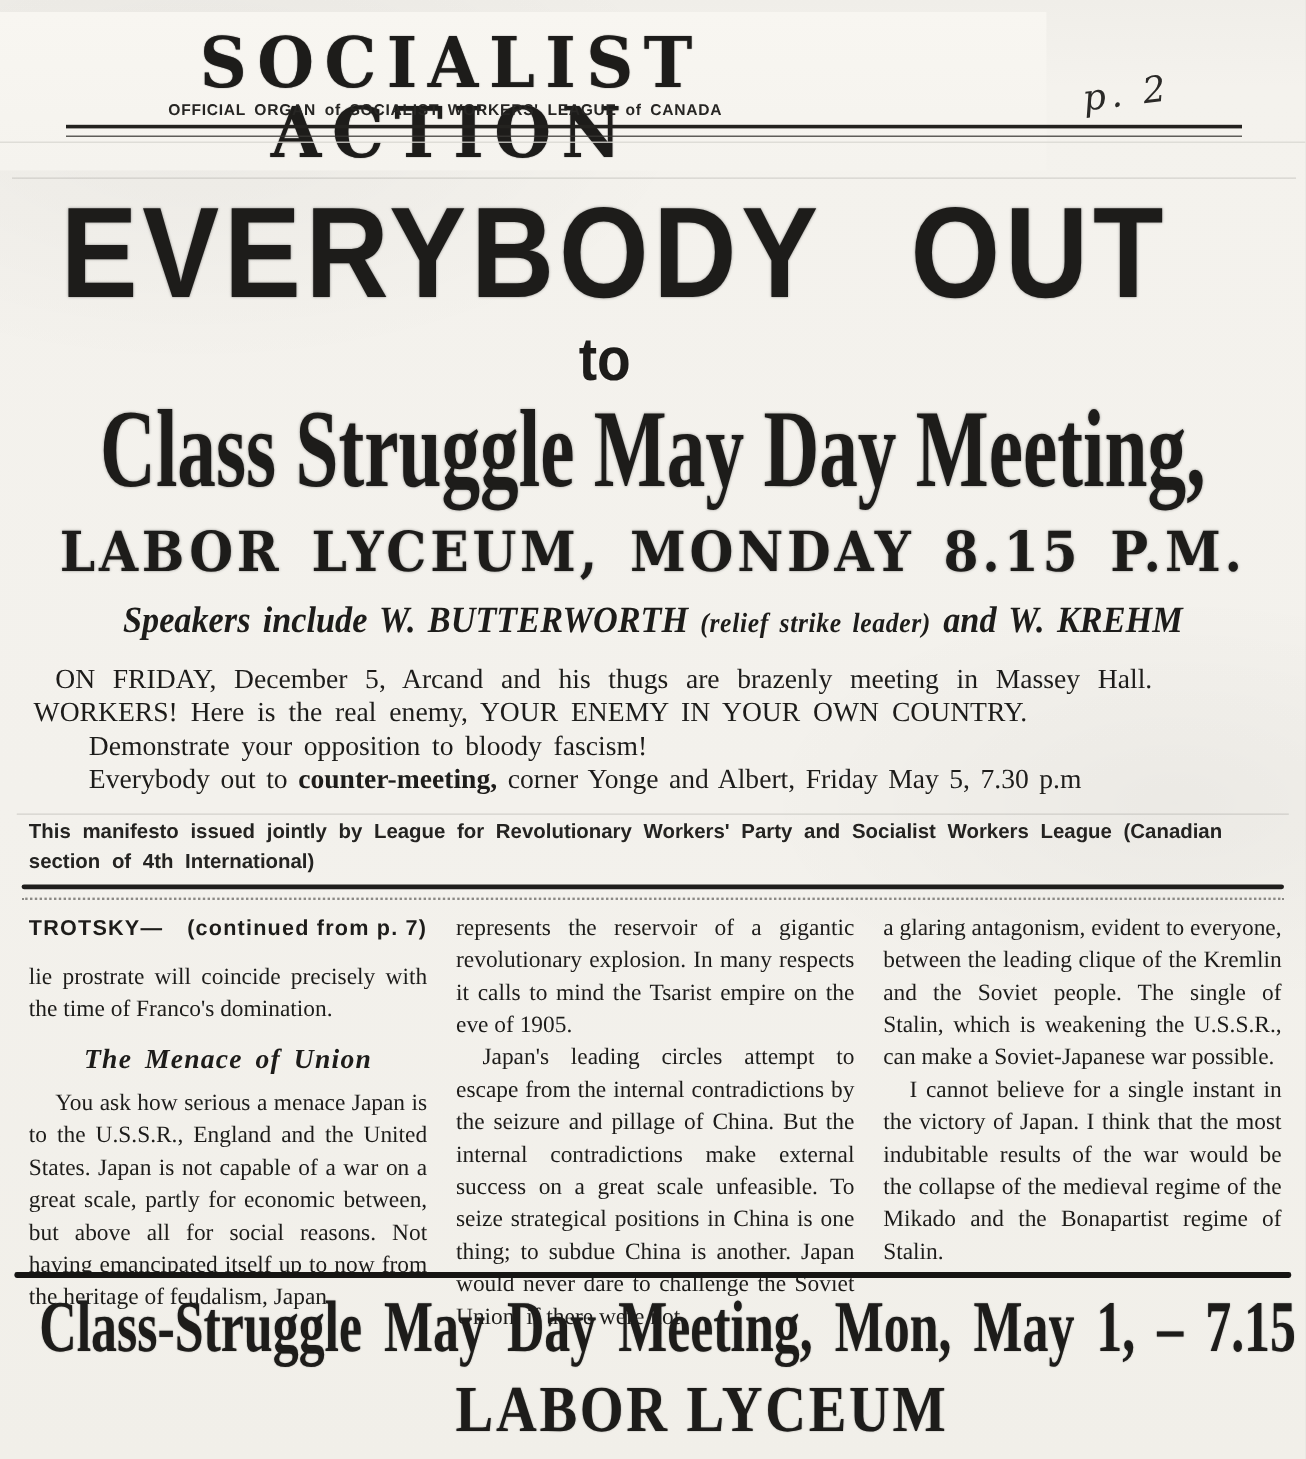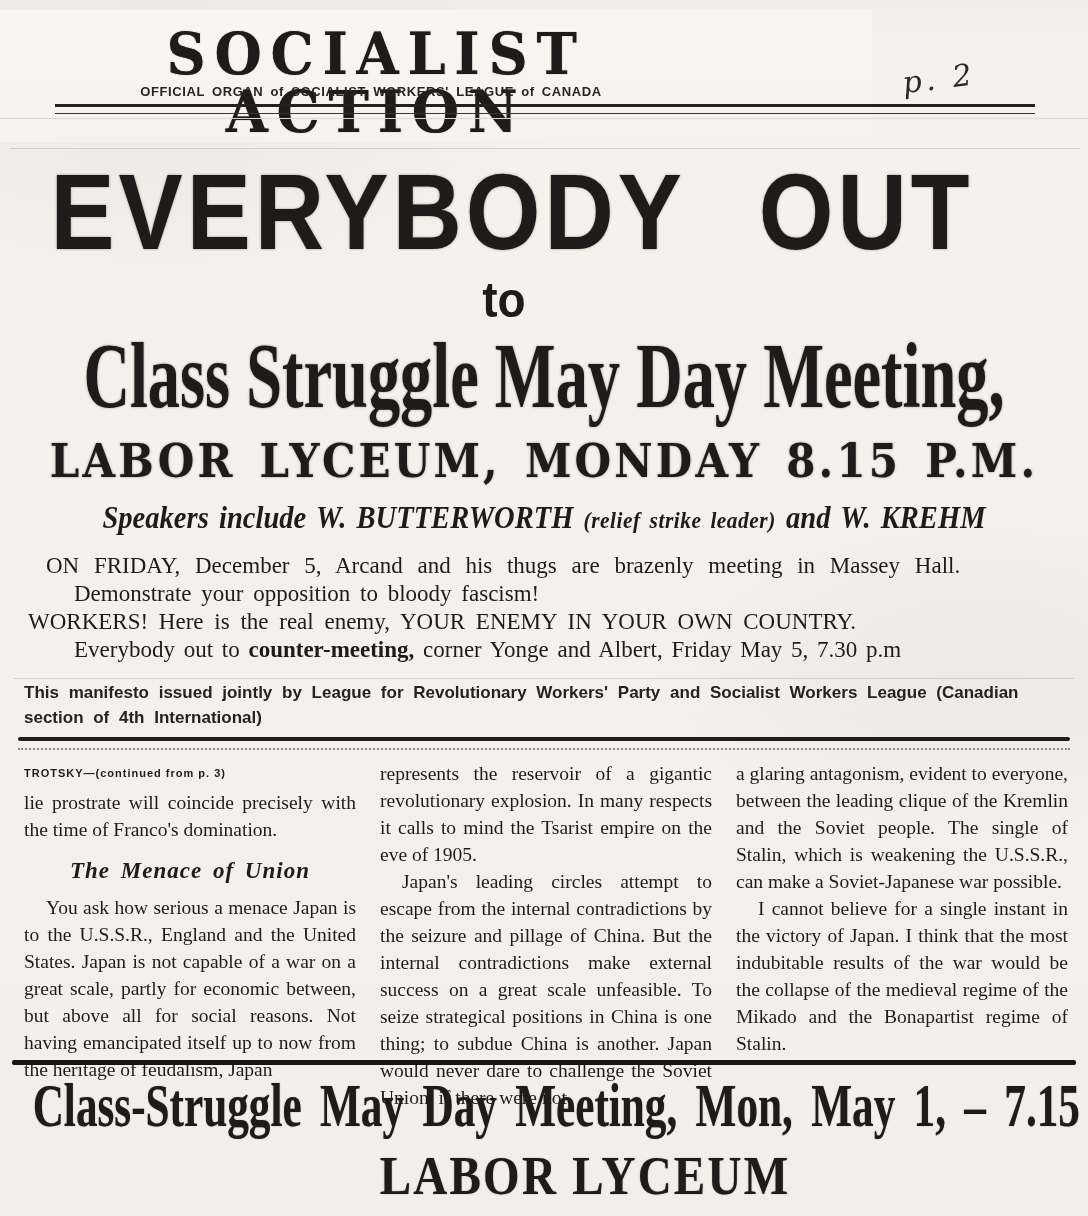--- a/index.html
+++ b/index.html
@@ -72,22 +72,22 @@
     line-height:25px;word-spacing:5px;color:#242321;}
 
   .rule-heavy-top{top:737px;left:18px;width:1052px;height:4px;background:#1f1e1c;border-radius:2px;}
   .rule-dashed{top:748px;left:18px;width:1052px;height:0;border-top:2px dotted #8b8985;}
 
   
   .columns{top:760px;left:24px;width:1044px;display:flex;gap:24px;}
   .col{flex:1 1 0;font-size:19.5px;line-height:27px;text-align:justify;}
   .col p{margin:0;}
   .col .indent{text-indent:22px;}
-  .col-head{font-family:"Liberation Sans", sans-serif;font-weight:bold;font-size:11px;
-    letter-spacing:1px;display:flex;margin-bottom:2px;}
+  .col-head{font-family:"Liberation Sans", sans-serif;font-weight:bold;font-size:18px;
+    letter-spacing:1px;display:flex;justify-content:space-between;margin-bottom:14px;}
   .menace-heading{font-family:"Liberation Serif", serif;font-weight:bold;font-style:italic;
     font-size:23px;text-align:center;margin:14px 0 10px 0;letter-spacing:1px;word-spacing:4px;}
   .sans-q{font-family:"Liberation Sans", sans-serif;font-weight:bold;font-size:17.5px;
     line-height:27px;text-indent:22px;}
 
   .rule-heavy-bottom{top:1060px;left:12px;width:1064px;height:5px;background:#161513;border-radius:2px;}
 
   
   .banner1{top:1076px;left:0;width:1088px;text-align:center;white-space:nowrap;
     font-family:"Liberation Serif", serif;font-weight:bold;font-size:46px;line-height:1;
@@ -120,38 +120,38 @@
 
   <div class="abs headline">EVERYBODY OUT</div>
   <div class="abs headline-to">to</div>
   <div class="abs event-title">Class Struggle May Day Meeting,</div>
   <div class="abs venue-line">LABOR LYCEUM, MONDAY 8.15 P.M.</div>
 
   <div class="abs speakers"><span>Speakers include W. BUTTERWORTH </span><span class="paren">(relief strike leader)</span><span> and W. KREHM</span></div>
 
   <div class="abs call">
     <div class="ln ln1">ON FRIDAY, December 5, Arcand and his thugs are brazenly meeting in Massey Hall.</div>
+    <div class="ln ln2">WORKERS! Here is the real enemy, YOUR ENEMY IN YOUR OWN COUNTRY.</div>
     <div class="ln ln3">Demonstrate your opposition to bloody fascism!</div>
-    <div class="ln ln2">WORKERS! Here is the real enemy, YOUR ENEMY IN YOUR OWN COUNTRY.</div>
     <div class="ln ln4"><span>Everybody out to </span><b>counter-meeting,</b><span> corner Yonge and Albert, Friday May 5, 7.30 p.m</span></div>
   </div>
 
   <div id="seam2" class="abs seam"></div>
 
   <div class="abs manifesto">This manifesto issued jointly by League for Revolutionary Workers' Party and Socialist Workers League (Canadian section of 4th International)</div>
 
   <div class="abs rule-heavy-top"></div>
   <div class="abs rule-dashed"></div>
 
   <div class="abs columns">
 
     <div class="col">
       <div class="col-head">
         <span>TROTSKY—</span>
-        <span>(continued from p. 3)</span>
+        <span>(continued from p. 7)</span>
       </div>
       <p>lie prostrate will coincide precisely with the time of Franco's domination.</p>
       <div class="menace-heading">The Menace of Union</div>
       <p class="indent">You ask how serious a menace Japan is to the U.S.S.R., England and the United States. Japan is not capable of a war on a great scale, partly for economic between, but above all for social reasons. Not having emancipated itself up to now from the heritage of feudalism, Japan</p>
     </div>
 
     <div class="col">
       <p>represents the reservoir of a gigantic revolutionary explosion. In many respects it calls to mind the Tsarist empire on the eve of 1905.</p>
       <p class="indent">Japan's leading circles attempt to escape from the internal contradictions by the seizure and pillage of China. But the internal contradictions make external success on a great scale unfeasible. To seize strategical positions in China is one thing; to subdue China is another. Japan would never dare to challenge the Soviet Union, if there were not</p>
     </div>

